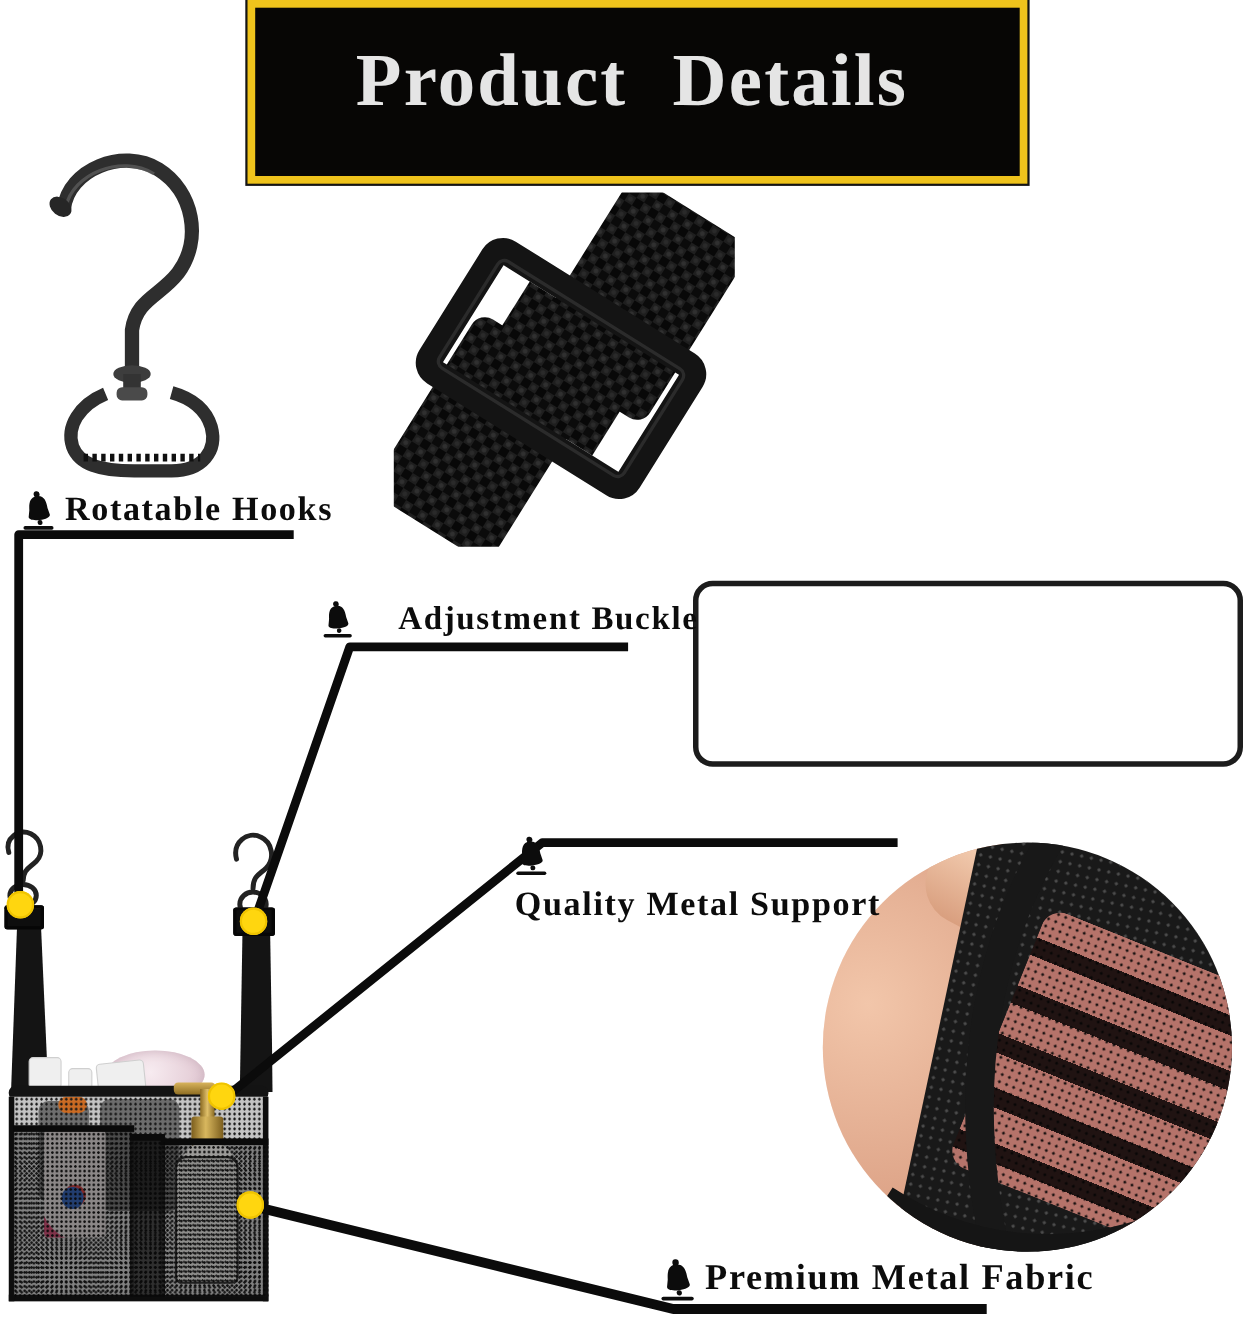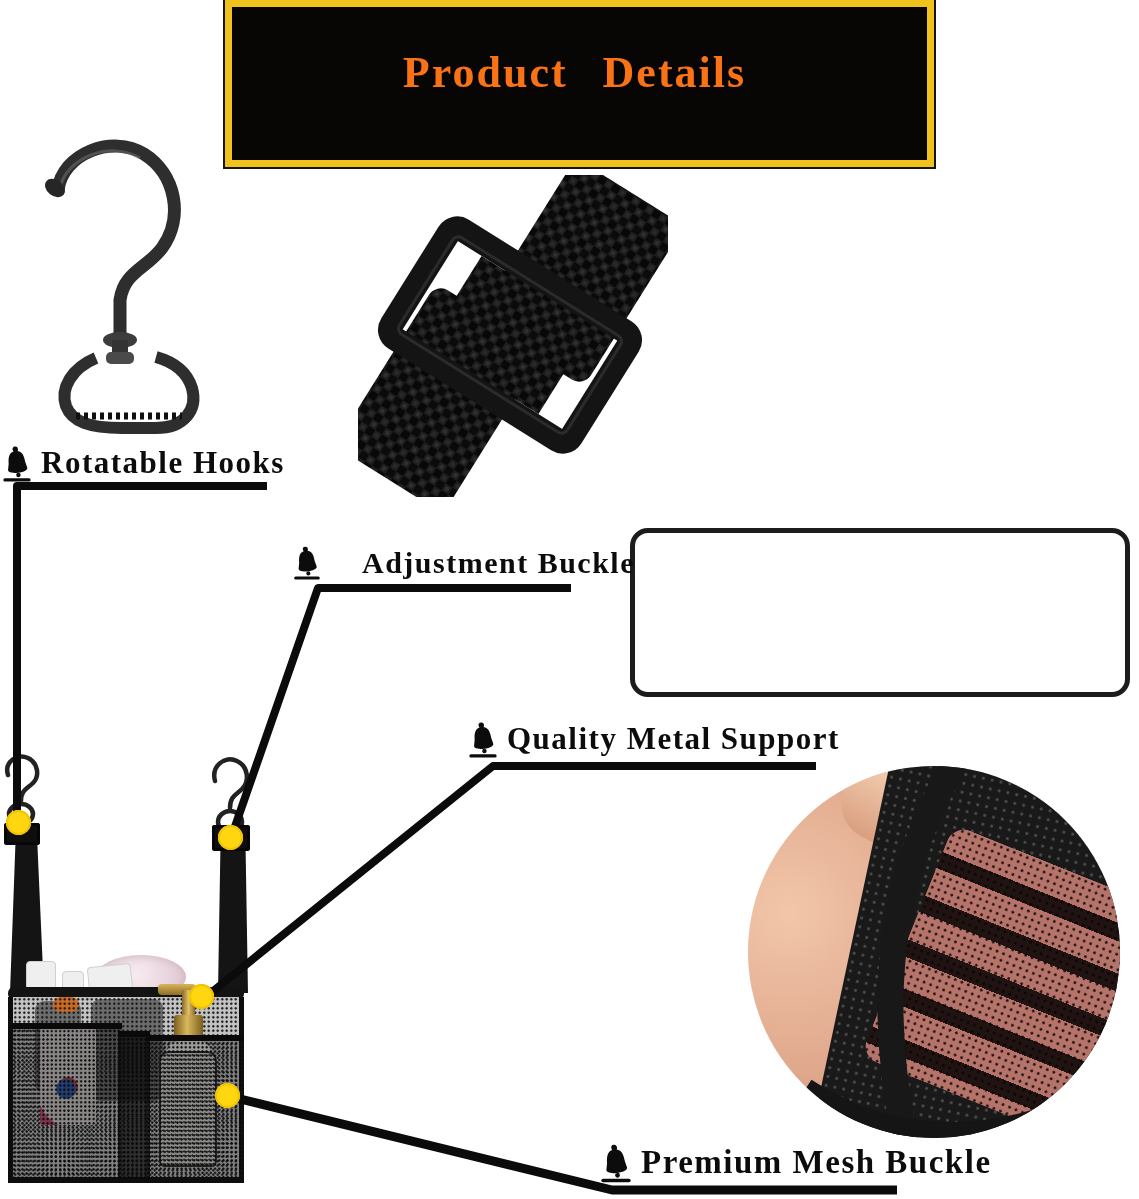--- a/index.html
+++ b/index.html
@@ -4,21 +4,21 @@
 <style>
   html,body{margin:0;padding:0;background:#ffffff;}
   #canvas{position:relative;width:1139px;height:1199px;background:#ffffff;overflow:hidden;
           font-family:"Liberation Serif", serif;}
   .abs{position:absolute;}
 
   
   .banner{left:225px;top:0;width:709px;height:167px;background:#070605;
           border:7px solid #EFC31C;box-shadow:0 0 0 2px #141414;box-sizing:border-box;
           display:flex;align-items:center;justify-content:center;}
-  .banner h1{margin:0;padding:0 10px 22px 0;color:#f97316;font-size:44px;font-weight:bold;
+  .banner h1{margin:0;padding:0 10px 22px 0;color:#e5e5e5;font-size:68px;font-weight:bold;
              letter-spacing:2px;word-spacing:22px;white-space:nowrap;}
 
   
   .callout{display:flex;align-items:flex-start;gap:9px;color:#0c0c0c;}
   .callout .lbl{font-size:31px;font-weight:600;letter-spacing:1.5px;white-space:nowrap;line-height:1.1;}
   .bell{flex:0 0 auto;}
 
   
   svg.lines{left:0;top:0;pointer-events:none;}
 
@@ -184,21 +184,21 @@
 
   <div class="abs dot" style="left:6px;top:810px;"></div>
   <div class="abs dot" style="left:218px;top:825px;"></div>
   <div class="abs dot" style="left:189px;top:984px;"></div>
   <div class="abs dot" style="left:215px;top:1083px;"></div>
 
   <div class="abs banner">
     <h1>Product Details</h1>
   </div>
 
-  <div class="abs callout" style="left:2px;top:446px;">
+  <div class="abs callout" style="left:20px;top:446px;">
     <svg class="bell" width="30" height="36" viewBox="0 0 24 29">
       <g transform="rotate(-7 12 14)">
         <circle cx="12" cy="2.6" r="2.2" fill="#0c0c0c"></circle>
         <path d="M12,4 C6.6,4 5.6,8.6 5.3,13.5 L4.2,18.5 C4,20.3 7,21.6 12,21.6 C17,21.6 20,20.3 19.8,18.5 L18.7,13.5 C18.4,8.6 17.4,4 12,4 Z" fill="#0c0c0c"></path>
         <circle cx="12" cy="23.4" r="1.8" fill="#0c0c0c"></circle>
       </g>
       <rect x="1" y="26" width="22" height="2.6" rx="1.3" fill="#0c0c0c"></rect>
     </svg>
     <span class="lbl">Rotatable Hooks</span>
   </div>
@@ -208,37 +208,37 @@
       <g transform="rotate(-7 12 14)">
         <circle cx="12" cy="2.6" r="2.2" fill="#0c0c0c"></circle>
         <path d="M12,4 C6.6,4 5.6,8.6 5.3,13.5 L4.2,18.5 C4,20.3 7,21.6 12,21.6 C17,21.6 20,20.3 19.8,18.5 L18.7,13.5 C18.4,8.6 17.4,4 12,4 Z" fill="#0c0c0c"></path>
         <circle cx="12" cy="23.4" r="1.8" fill="#0c0c0c"></circle>
       </g>
       <rect x="1" y="26" width="22" height="2.6" rx="1.3" fill="#0c0c0c"></rect>
     </svg>
     <span class="lbl" style="font-size:30px;">Adjustment Buckle</span>
   </div>
 
-  <div class="abs callout" style="left:468px;top:722px;">
+  <div class="abs callout" style="left:468px;top:760px;flex-direction:column;">
     <svg class="bell" width="30" height="36" viewBox="0 0 24 29">
       <g transform="rotate(-7 12 14)">
         <circle cx="12" cy="2.6" r="2.2" fill="#0c0c0c"></circle>
         <path d="M12,4 C6.6,4 5.6,8.6 5.3,13.5 L4.2,18.5 C4,20.3 7,21.6 12,21.6 C17,21.6 20,20.3 19.8,18.5 L18.7,13.5 C18.4,8.6 17.4,4 12,4 Z" fill="#0c0c0c"></path>
         <circle cx="12" cy="23.4" r="1.8" fill="#0c0c0c"></circle>
       </g>
       <rect x="1" y="26" width="22" height="2.6" rx="1.3" fill="#0c0c0c"></rect>
     </svg>
     <span class="lbl">Quality Metal Support</span>
   </div>
 
   <div class="abs callout" style="left:600px;top:1144px;">
     <svg class="bell" width="32" height="39" viewBox="0 0 24 29">
       <g transform="rotate(-7 12 14)">
         <circle cx="12" cy="2.6" r="2.2" fill="#0c0c0c"></circle>
         <path d="M12,4 C6.6,4 5.6,8.6 5.3,13.5 L4.2,18.5 C4,20.3 7,21.6 12,21.6 C17,21.6 20,20.3 19.8,18.5 L18.7,13.5 C18.4,8.6 17.4,4 12,4 Z" fill="#0c0c0c"></path>
         <circle cx="12" cy="23.4" r="1.8" fill="#0c0c0c"></circle>
       </g>
       <rect x="1" y="26" width="22" height="2.6" rx="1.3" fill="#0c0c0c"></rect>
     </svg>
-    <span class="lbl" style="font-size:33px;">Premium Mesh Buckle</span>
+    <span class="lbl" style="font-size:33px;">Premium Metal Fabric</span>
   </div>
 
 </div>
 
 </body></html>

